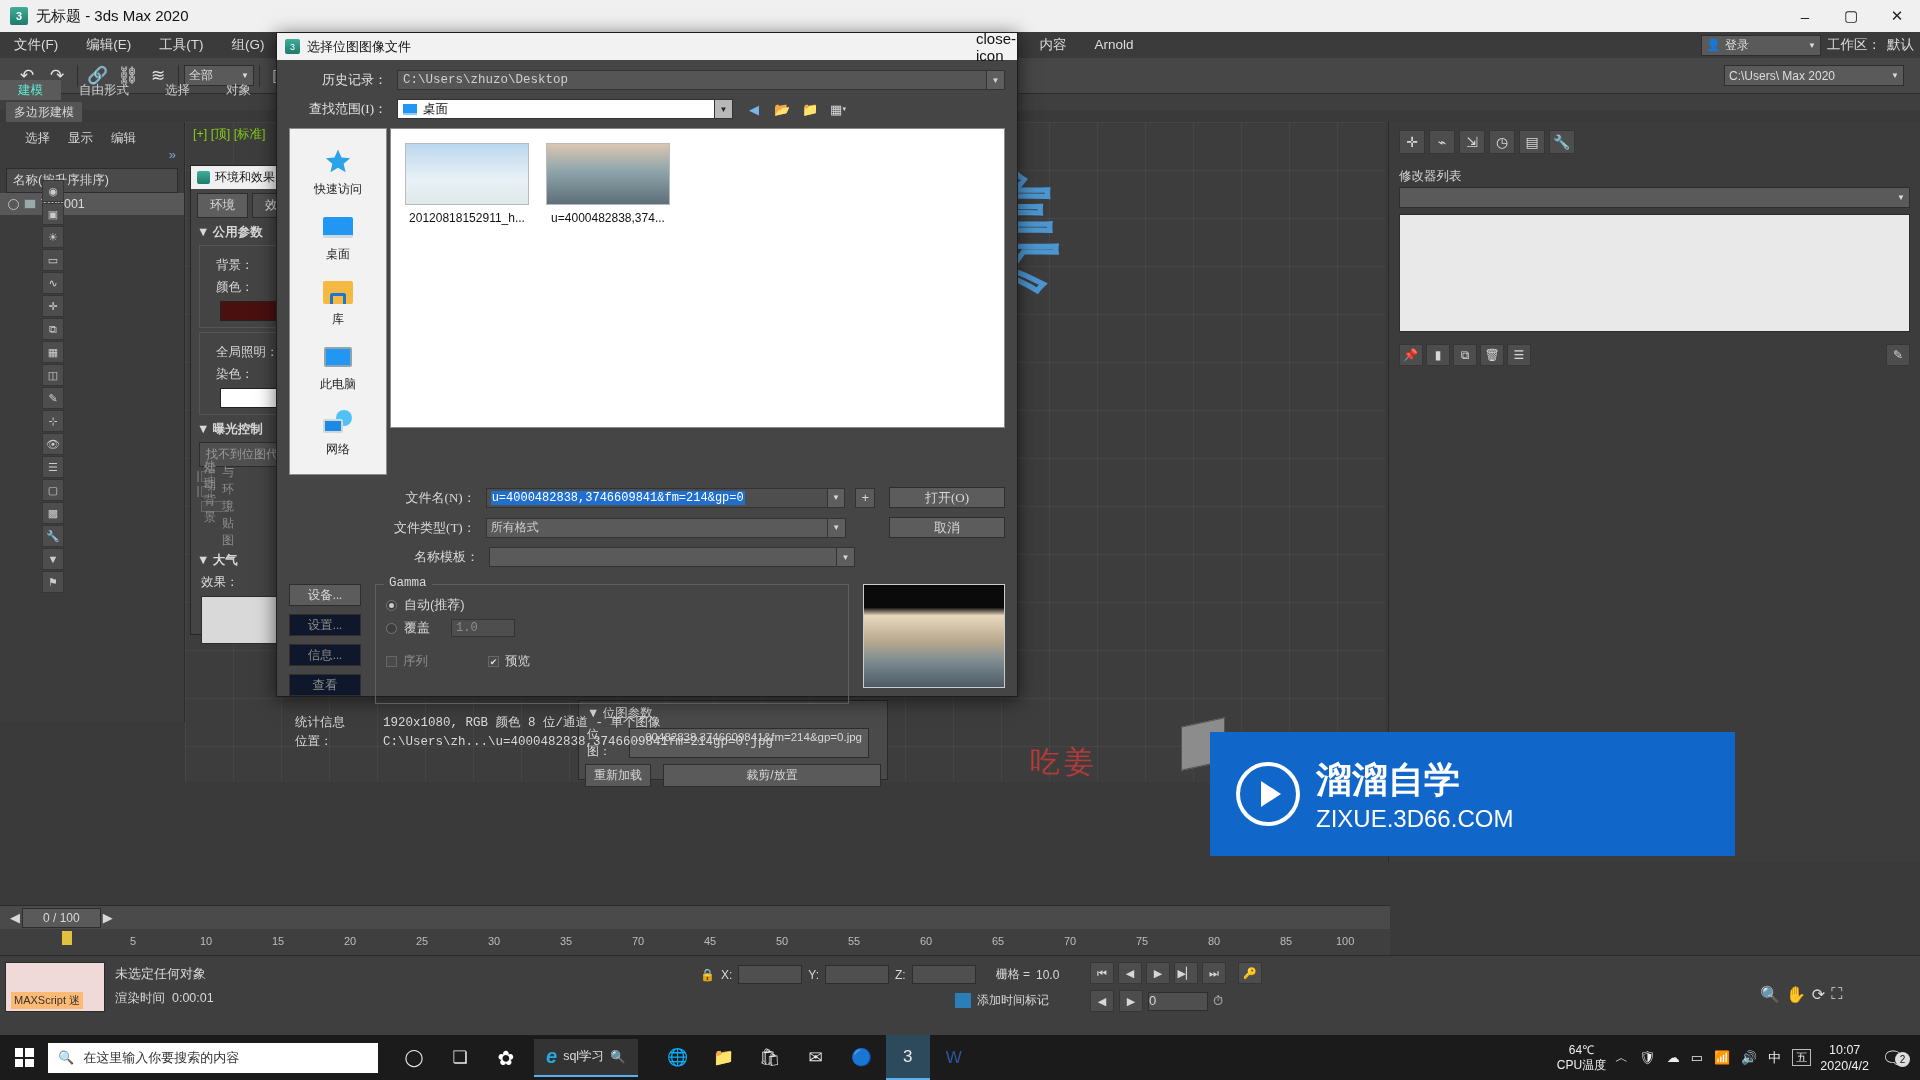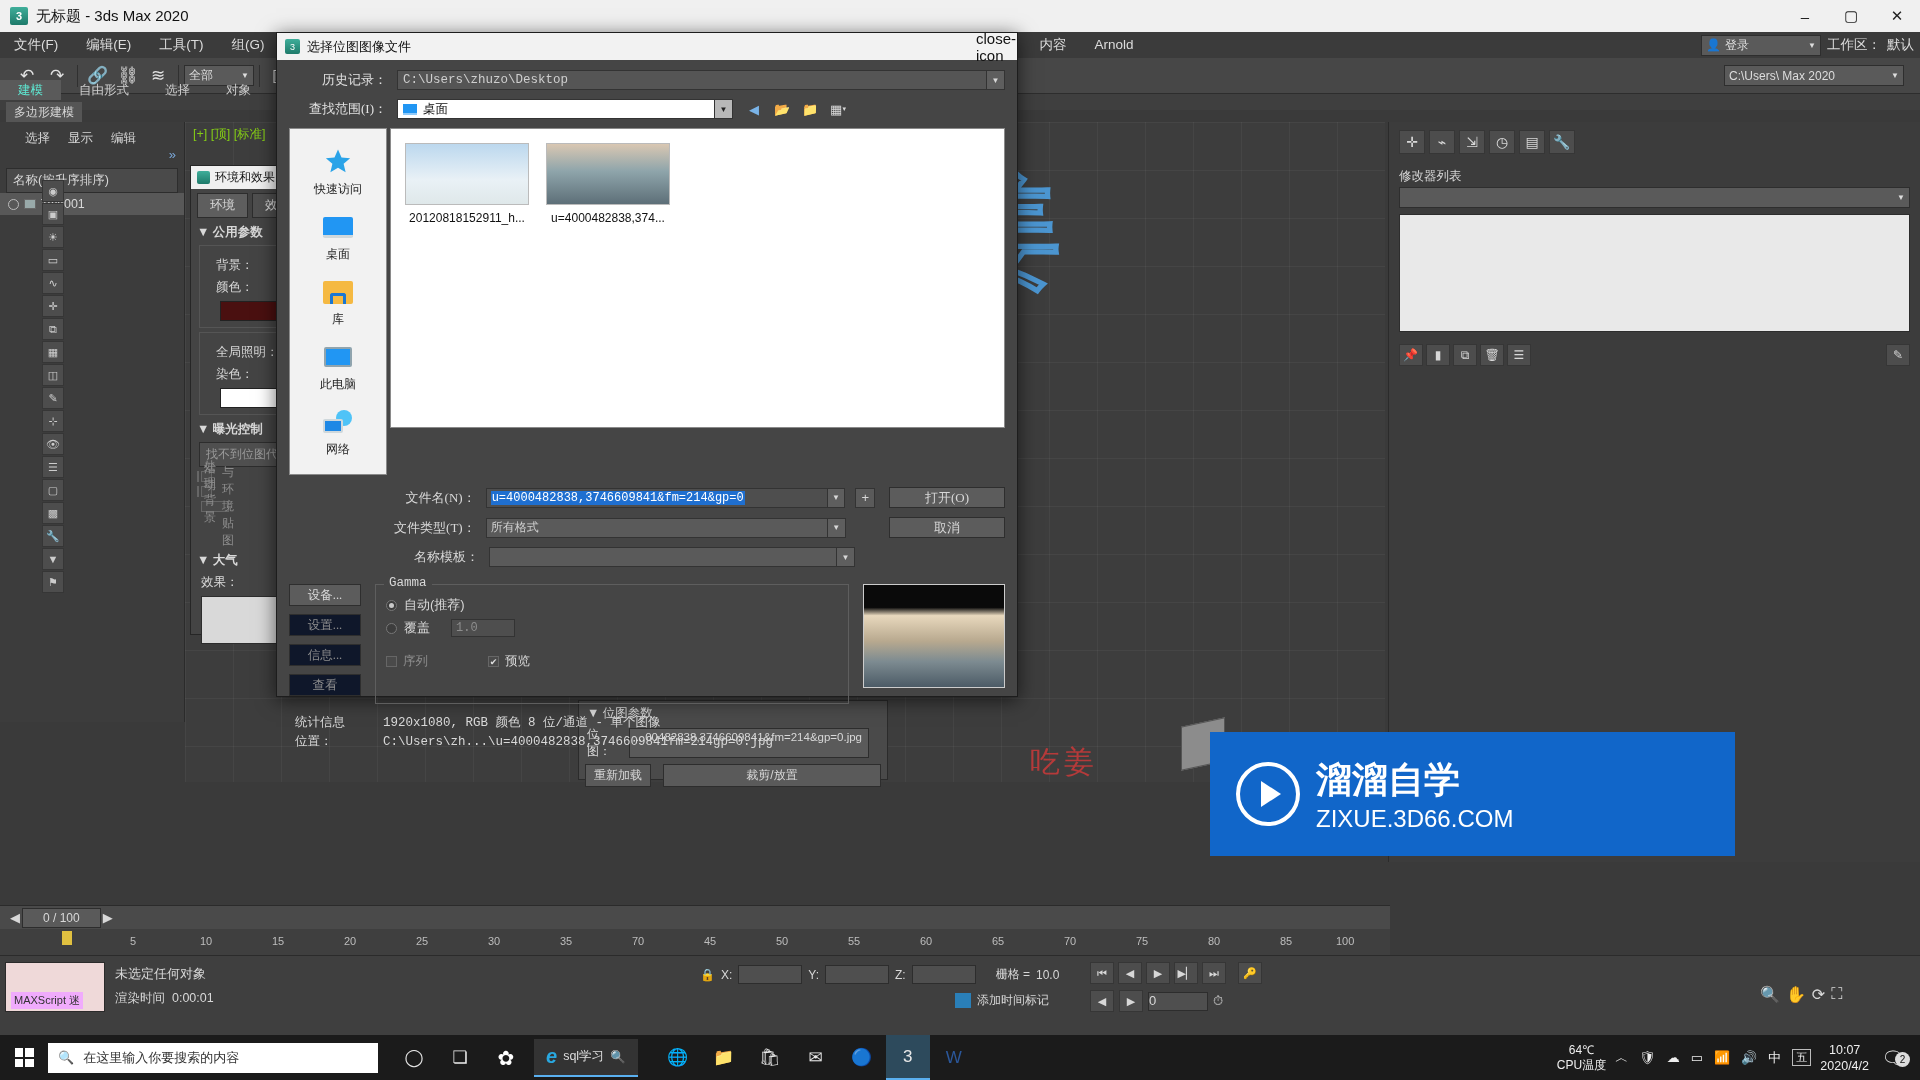--- a/index.html
+++ b/index.html
@@ -73,21 +73,21 @@
   #rp-btnrow .rb { width:24px; height:22px; background:#4d4d4d; border:1px solid #363636; display:flex; align-items:center; justify-content:center; font-size:12px; }
 
   
   #timeslider { left:0; top:905px; width:1390px; height:24px; background:#4a4a4a; border-top:1px solid #2b2b2b; display:flex; align-items:center; padding:0 8px; }
   #frame-box { background:#5a5a5a; border:1px solid #2d2d2d; font-size:12px; padding:2px 20px; }
   #trackbar { left:0; top:929px; width:1390px; height:26px; background:#3f3f3f; position:relative; }
   .ticklbl { position:absolute; top:6px; font-size:11px; color:#bdbdbd; }
 
   #statusarea { left:0; top:955px; width:1920px; height:80px; background:#3f3f3f; border-top:1px solid #2b2b2b; }
   #maxscript { left:5px; top:962px; width:100px; height:50px; background:#efd9d9; border:1px solid #2b2b2b; }
-  #maxscript-lbl { position:absolute; left:5px; bottom:2px; font-size:11px; color:#333; background:#f0abfc; padding:1px 3px; }
+  #maxscript-lbl { position:absolute; left:5px; bottom:2px; font-size:11px; color:#333; background:#fdba74; padding:1px 3px; }
   #stat1 { left:115px; top:965px; font-size:13px; }
   #stat2 { left:115px; top:990px; font-size:12.5px; }
   #coords { left:700px; top:965px; display:flex; align-items:center; gap:6px; font-size:12px; }
   .cofield { width:64px; height:19px; background:#4f4f4f; border:1px solid #2d2d2d; }
   #playbtns { left:1090px; top:962px; display:flex; gap:4px; align-items:center; }
   #playbtns .pb { width:24px; height:22px; background:#4d4d4d; border:1px solid #363636; display:flex; align-items:center; justify-content:center; font-size:11px; }
 
   
   #bmpparams { left:578px; top:700px; width:310px; height:80px; background:#4a4a4a; border:1px solid #2b2b2b; font-size:12.5px; }
   #bmpparams .hdr { padding:4px 8px; }

